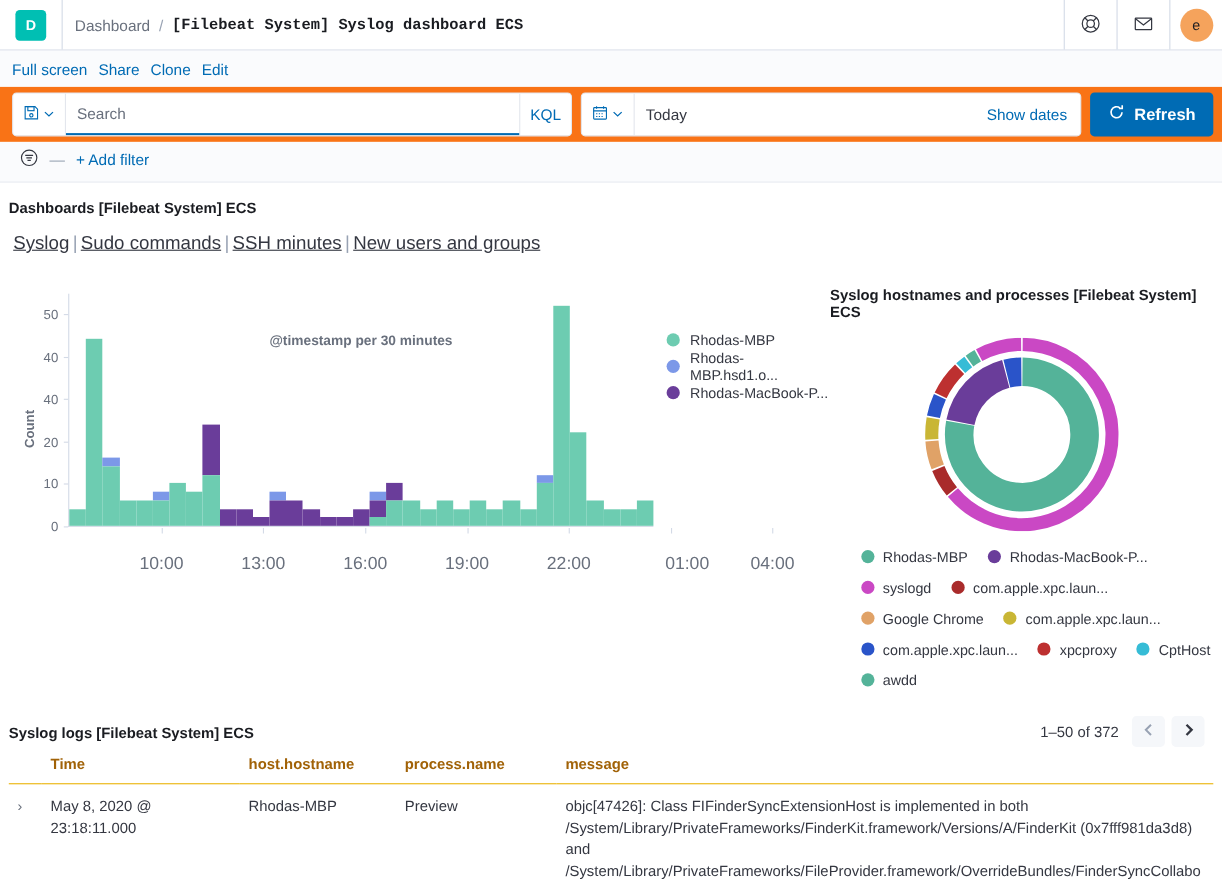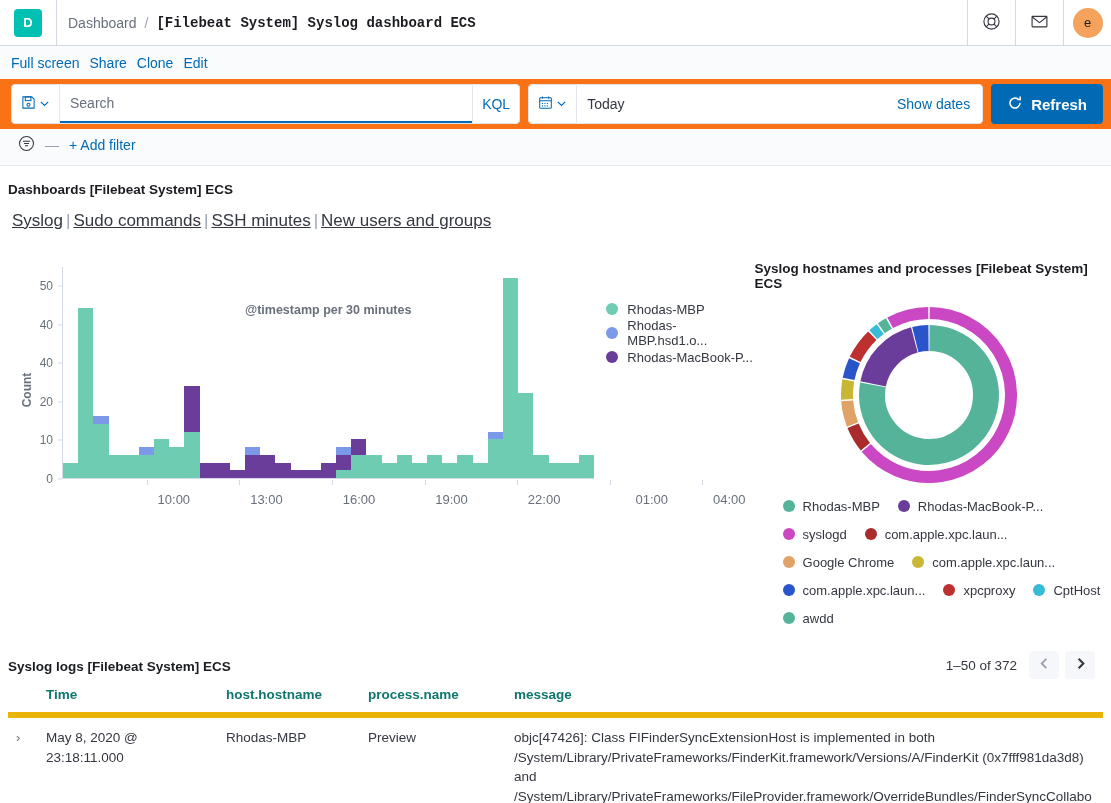--- a/index.html
+++ b/index.html
@@ -146,21 +146,21 @@
     transform:translateY(-50%);
   }
   .plotbox {
     position:absolute; left:54px; top:0; right:2px; height:212px;
     border-left:1px solid #d3dae6; border-bottom:1px solid #d3dae6;
   }
   .bars { position:absolute; left:0; bottom:0; width:100%; height:100%; display:flex; align-items:flex-end; }
   .bar-slot { height:100%; display:flex; flex-direction:column; justify-content:flex-end; }
   .bar-seg { width:100%; }
   .xticks { position:absolute; left:54px; top:213px; right:2px; height:30px; }
-  .xtick { position:absolute; top:12px; transform:translateX(-50%); font-size:13px; color:#69707d;margin-left:27px; }
+  .xtick { position:absolute; top:24px; transform:translateX(-50%); font-size:16px; color:#69707d; }
   .xtick-mark { position:absolute; top:0; width:1px; height:5px; background:#d3dae6; }
   .xlabel {
     position:absolute; left:54px; right:2px; top:36px;
     text-align:center; font-size:12.5px; font-weight:700; color:#69707d;
   }
   .bar-legend { padding-top:30px; padding-left:10px; }
   .legend-row { display:flex; align-items:center; gap:9px; height:24px; font-size:13px; color:#343741; cursor:pointer; }
   .dot { width:12px; height:12px; border-radius:50%; flex:none; }
 
   
@@ -175,22 +175,22 @@
   .logs-panel { margin-top:22px; }
   .logs-head { display:flex; align-items:center; }
   .pager { margin-left:auto; display:flex; align-items:center; gap:6px; padding-right:8px; }
   .pager-count { font-size:13.5px; color:#343741; padding-right:6px; }
   .pager-btn {
     width:30px; height:28px; border-radius:4px; background:#f5f7fa;
     display:flex; align-items:center; justify-content:center; cursor:pointer;
   }
   table.logs { width:100%; border-collapse:collapse; table-layout:fixed; }
   table.logs th {
-    text-align:left; font-size:13.5px; font-weight:700; color:#0f766e;
-    padding:8px 8px 10px 8px; border-bottom:6px solid #eab308;
+    text-align:left; font-size:13.5px; font-weight:700; color:#a16207;
+    padding:8px 8px 10px 8px; border-bottom:1px solid #eab308;
   }
   table.logs td {
     font-size:13.5px; color:#343741; vertical-align:top;
     padding:10px 8px 12px 8px; border-bottom:1px solid #eef0f4; line-height:1.45;
   }
   .col-expand { width:30px; }
   .col-time { width:180px; }
   .col-host { width:142px; }
   .col-proc { width:146px; }
   .expander { color:#69707d; cursor:pointer; user-select:none; font-size:13px; }

